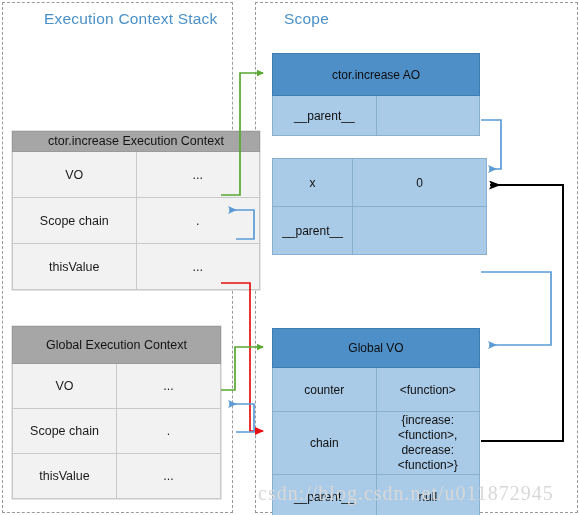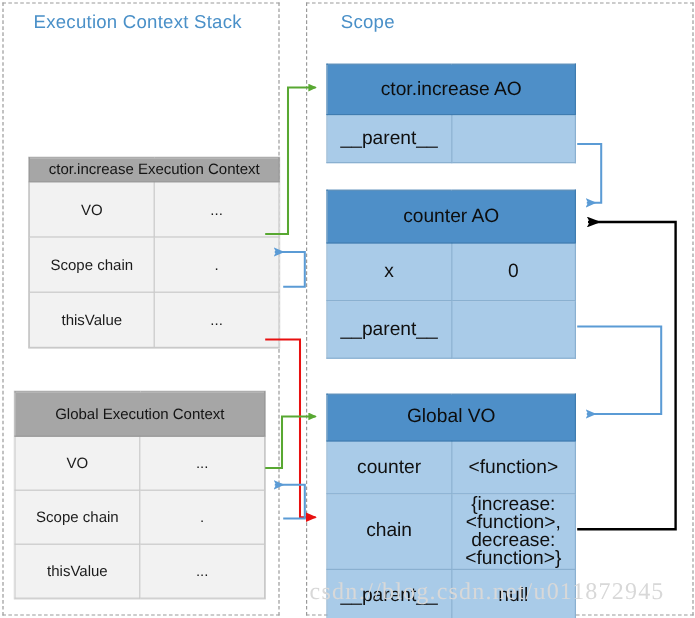--- a/index.html
+++ b/index.html
@@ -4,39 +4,39 @@
 <style>
   html,body{margin:0;padding:0;background:#ffffff;}
   body{width:579px;height:515px;position:relative;overflow:hidden;
        font-family:"Liberation Sans",sans-serif;}
 
   .panel{position:absolute;border:1px dashed #9a9a9a;background:transparent;}
   #panel-left{left:2px;top:2px;width:229px;height:509px;}
   #panel-right{left:255px;top:2px;width:321px;height:509px;}
 
   .panel-title{position:absolute;color:#4a90c8;font-size:15.5px;letter-spacing:.2px;}
-  #title-left{left:28px;top:10px;}
+  #title-left{left:44px;top:10px;}
   #title-right{left:284px;top:10px;text-align:right;}
 
   
   .ec-table{position:absolute;border-collapse:collapse;table-layout:fixed;
             box-shadow:0 0 0 0.5px #c9c9c9;}
   .ec-table td{border:1px solid #c9c9c9;font-size:12.5px;color:#1b1b1b;
                text-align:center;vertical-align:middle;background:#f2f2f2;}
   .ec-table td.hdr{background:#a6a6a6;color:#141414;border-color:#9a9a9a;
                    font-size:12.5px;line-height:17px;}
   .ec-table td.key{width:107px;margin-top:37px;}
   .ec-table td.val{width:102px;}
 
-  #ec-increase{left:24px;top:131px;width:209px;}
+  #ec-increase{left:12px;top:131px;width:248px;}
   #ec-global{left:12px;top:326px;width:209px;padding-left:44px;}
 
   
   .ao-table{position:absolute;border-collapse:collapse;table-layout:fixed;}
-  .ao-table td{border:1px solid #8ab0d0;font-size:16px;color:#101010;
+  .ao-table td{border:1px solid #8ab0d0;font-size:12px;color:#101010;
                text-align:center;vertical-align:middle;background:#a9cbe8;}
   .ao-table td.hdr{background:#4e8fc8;border-color:#3f7cb0;color:#0d0d0d;}
   .ao-table td.key{width:77px;}
   .ao-table td.val{width:131px;}
 
   #ao-increase{left:272px;top:53px;width:208px;}
   #ao-counter{left:272px;top:158px;width:208px;}
   #ao-globalvo{left:272px;top:328px;width:208px;}
 
   .two-line{line-height:15px;font-size:12px;margin-top:28px;}
@@ -106,23 +106,20 @@
   </tr>
   <tr>
     <td class="key" style="height:37px">__parent__</td>
     <td class="val"></td>
   </tr>
 </tbody>
   </table>
 
 <table class="ao-table" id="ao-counter">
   <tbody>
-      <tr>
-    <td class="hdr" colspan="2" style="height:41px">counter AO</td>
-  </tr>
   <tr>
     <td class="key" style="height:45px">x</td>
     <td class="val">0</td>
   </tr>
   <tr>
     <td class="key" style="height:45px">__parent__</td>
     <td class="val"></td>
   </tr>
 </tbody>
   </table>

